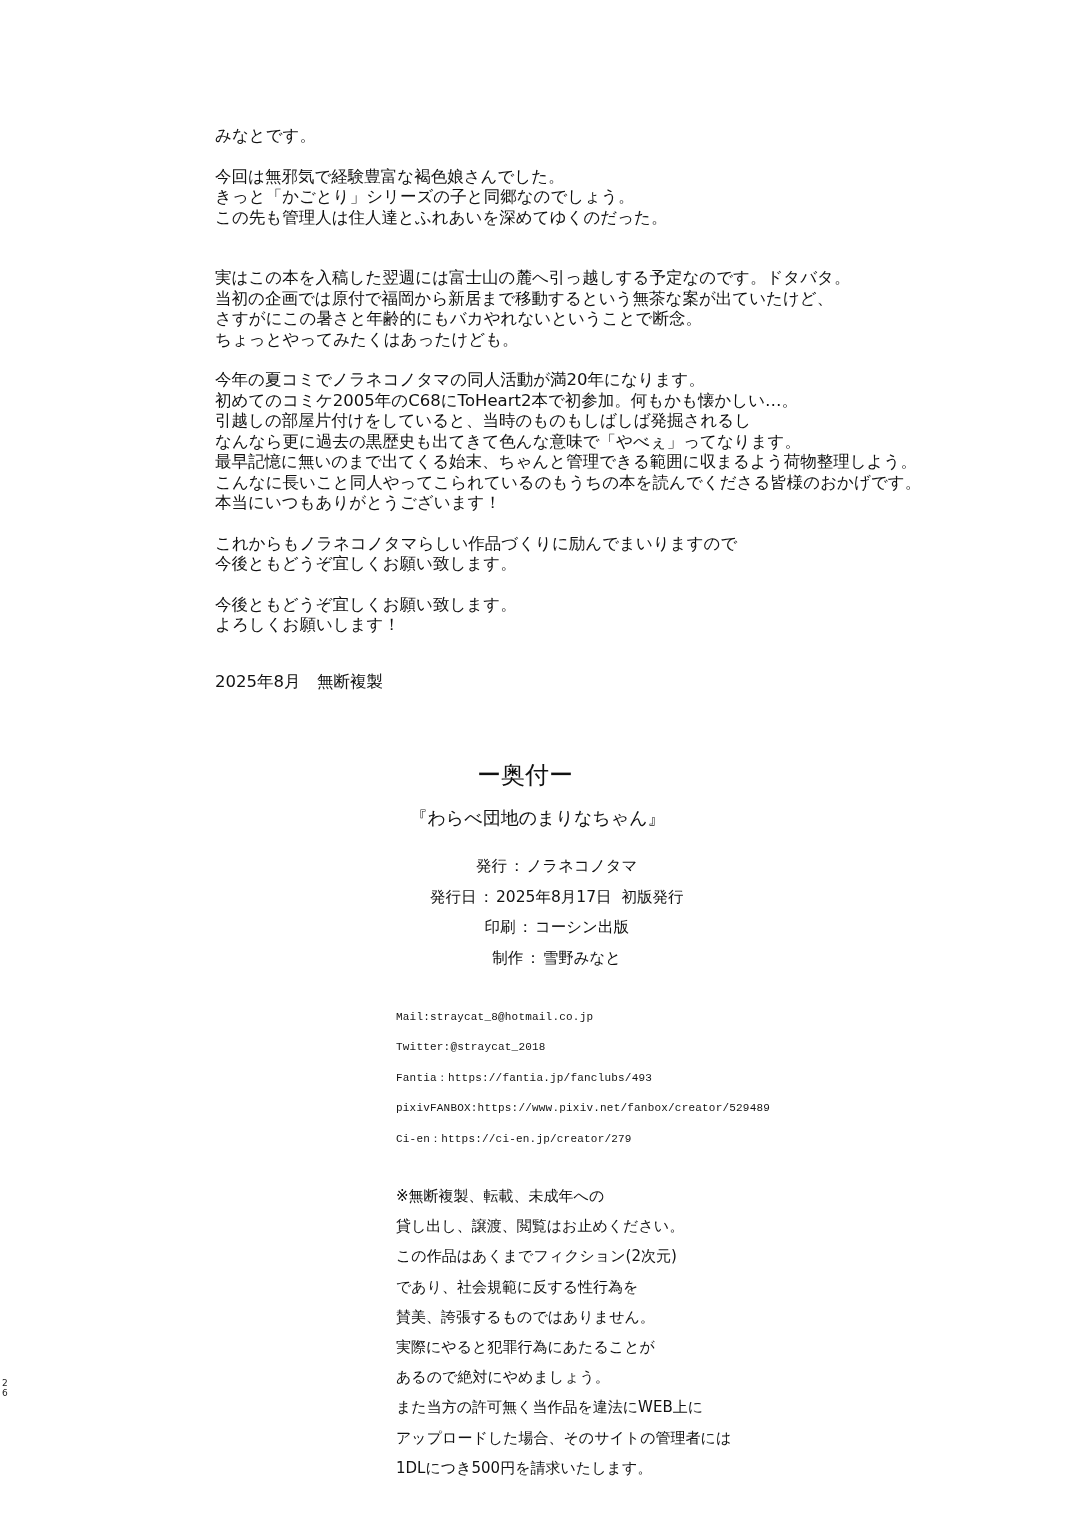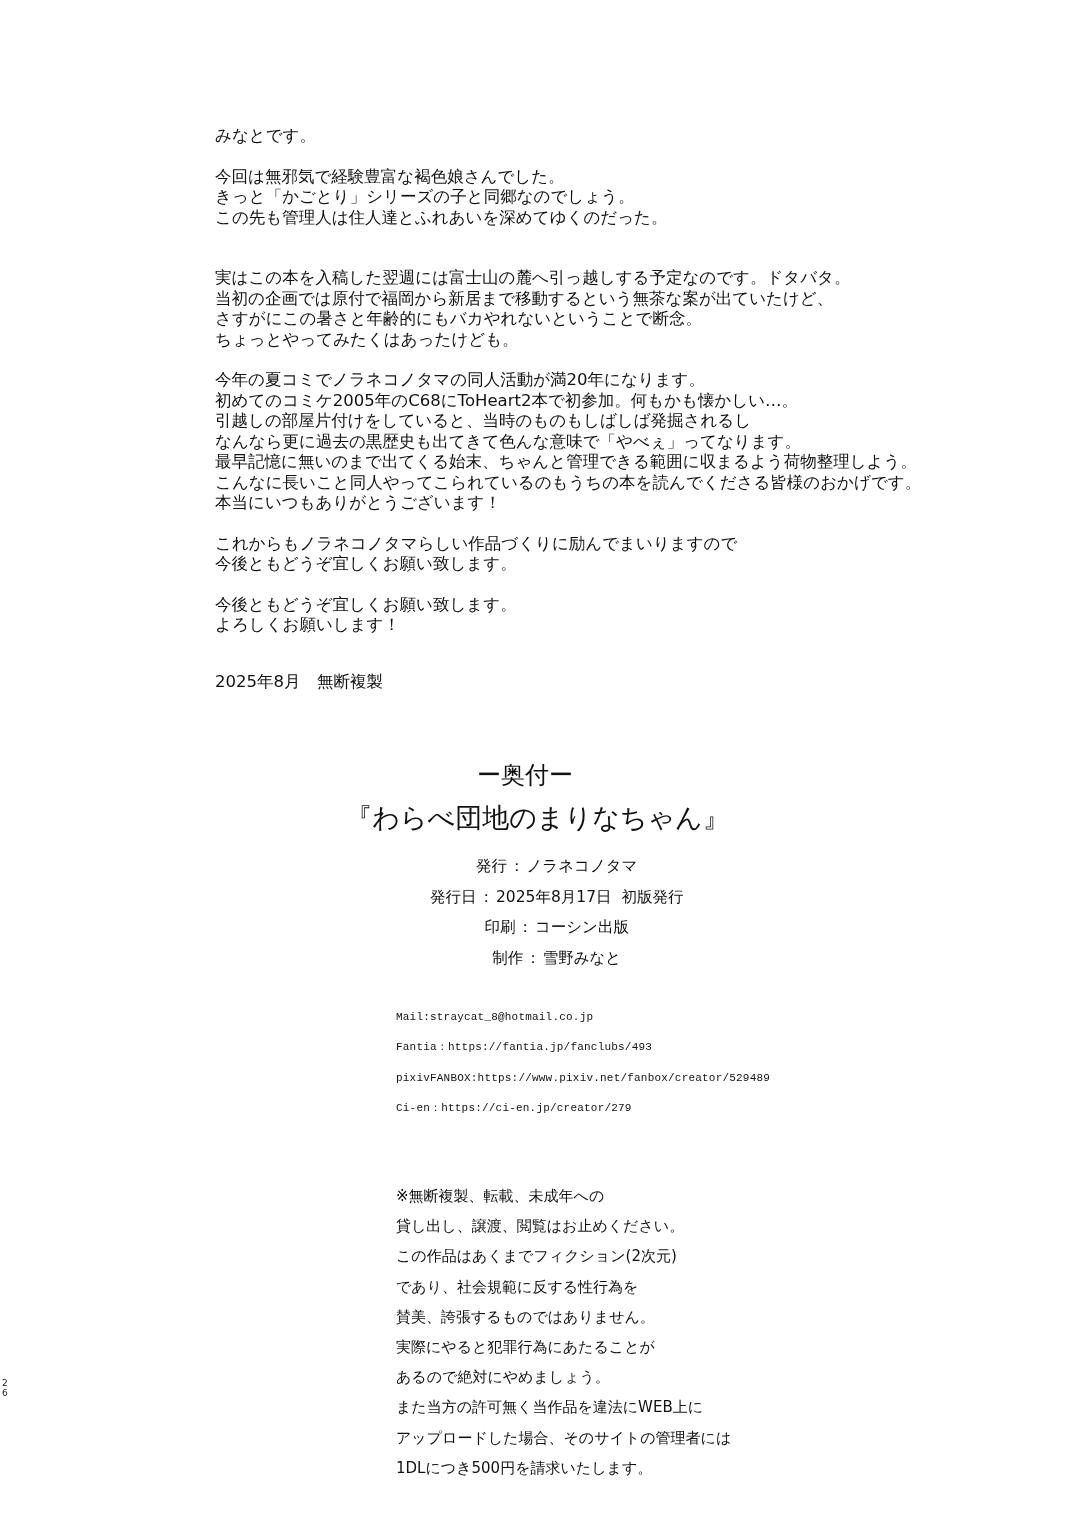--- a/index.html
+++ b/index.html
@@ -44,21 +44,21 @@
       font-size: 24px;
       line-height: 30px;
       white-space: nowrap;
     }
     .book-title {
       position: absolute;
       left: 0;
       width: 1075px;
       top: 800px;
       text-align: center;
-      font-size: 27px;
+      font-size: 18px;
       line-height: 36px;
       font-family: Liberation Sans, sans-serif;
       white-space: nowrap;
     }
     .info-table {
       position: absolute;
       left: 430px;
       top: 851px;
       text-align: center;
     }
@@ -160,20 +160,21 @@
   <div class="info-row">
     <span>印刷</span><span class="sep">：</span><span>コーシン出版</span>
   </div>
   <div class="info-row">
     <span>制作</span><span class="sep">：</span><span>雪野みなと</span>
   </div>
 </div>
 
 <div class="contacts">
   <div class="contact-row">Mail:straycat_8@hotmail.co.jp</div>
+  <div class="contact-row">Twitter:@straycat_2018</div>
   <div class="contact-row">Fantia：https://fantia.jp/fanclubs/493</div>
   <div class="contact-row">pixivFANBOX:https://www.pixiv.net/fanbox/creator/529489</div>
   <div class="contact-row">Ci-en：https://ci-en.jp/creator/279</div>
 </div>
 
 <div class="notice">
   <div class="notice-row">※無断複製、転載、未成年への</div>
   <div class="notice-row">貸し出し、譲渡、閲覧はお止めください。</div>
   <div class="notice-row">この作品はあくまでフィクション(2次元)</div>
   <div class="notice-row">であり、社会規範に反する性行為を</div>

